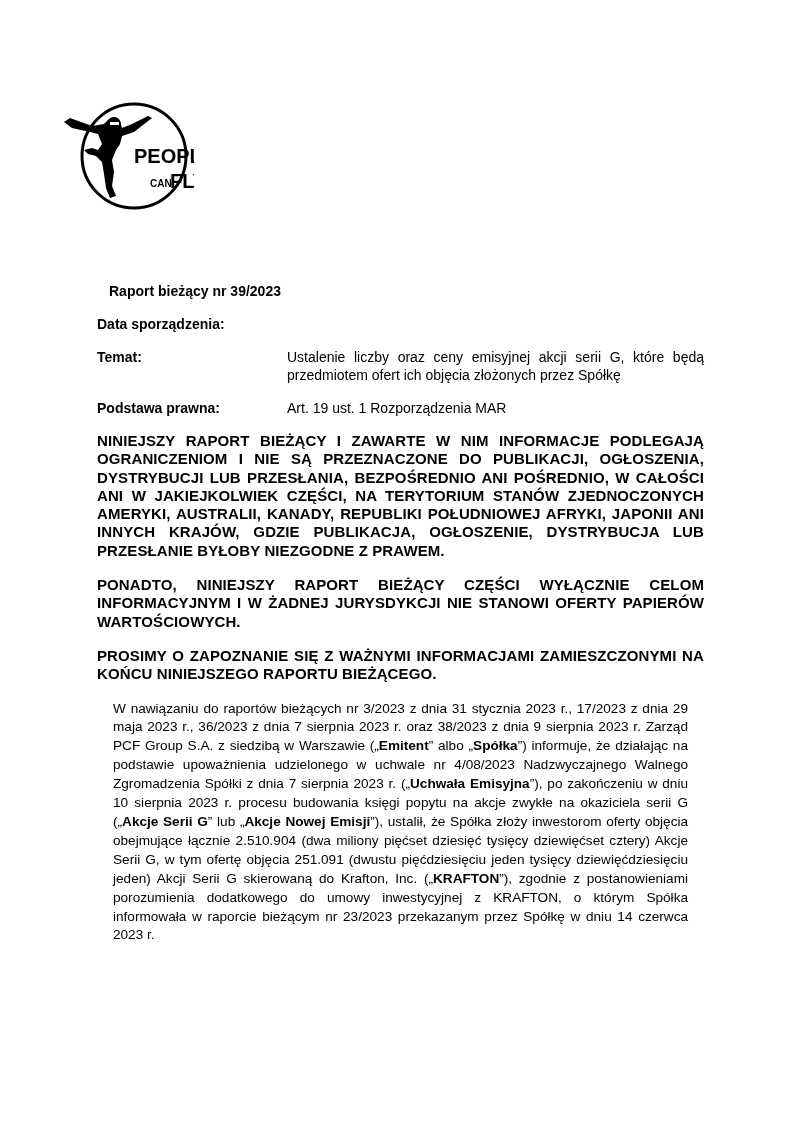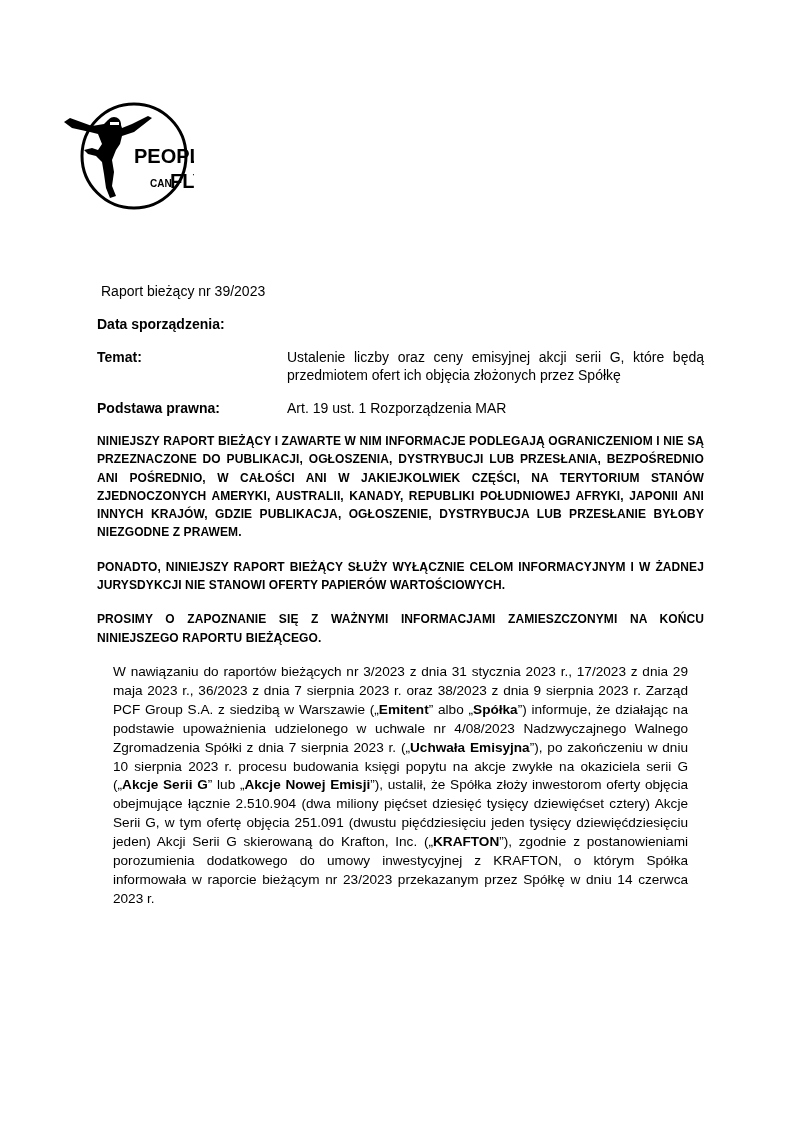--- a/index.html
+++ b/index.html
@@ -1,25 +1,25 @@
 <!DOCTYPE html>
 <html><head>
   <meta charset="utf-8">
   <style>
     html, body { margin: 0; padding: 0; background: #ffffff; }
     body { width: 800px; height: 1131px; position: relative; overflow: hidden;
       font-family: "Liberation Sans", "DejaVu Sans", sans-serif; color: #000; }
     .logo { position: absolute; left: 62px; top: 98px; width: 132px; height: 112px; }
     .content { position: absolute; left: 97px; top: 282px; width: 607px; font-size: 14px; line-height: 18px; }
-    .title { font-weight: normal; margin: 0 0 15px 4px; }
+    .title { font-weight: bold; margin: 0 0 15px 12px; }
     .meta-row { display: flex; margin-bottom: 15px; }
     .meta-label { width: 190px; flex: none; font-weight: bold; }
     .meta-value { flex: 1; text-align: justify; }
     .section-label { font-weight: bold; margin: 4px 0 16px 0; }
-    .caps { font-weight: bold; text-align: justify; text-align-last: left; margin: 0 0 16px 0; font-size: 12px; line-height: 18.3px; letter-spacing: 0.1px; }
+    .caps { font-weight: bold; text-align: justify; text-align-last: left; margin: 0 0 16px 0; font-size: 15px; line-height: 18.3px; letter-spacing: 0.1px; }
     .body-p { text-align: justify; margin: 16px; font-size: 13.6px; line-height: 18.9px; }
     b { font-weight: bold; }
   </style>
 </head>
 <body>
 
 <div class="logo">
   <svg width="132" height="112" viewBox="0 0 132 112">
     <circle cx="72" cy="58" r="52" fill="none" stroke="#000" stroke-width="3"></circle>
 
@@ -42,17 +42,17 @@
     <div class="meta-label">Temat:</div>
     <div class="meta-value">Ustalenie liczby oraz ceny emisyjnej akcji serii G, które będą przedmiotem ofert ich objęcia złożonych przez Spółkę</div>
   </div>
   <div class="meta-row">
     <div class="meta-label">Podstawa prawna:</div>
     <div class="meta-value">Art. 19 ust. 1 Rozporządzenia MAR</div>
   </div>
 
 
   <p class="caps">NINIEJSZY RAPORT BIEŻĄCY I ZAWARTE W NIM INFORMACJE PODLEGAJĄ OGRANICZENIOM I NIE SĄ PRZEZNACZONE DO PUBLIKACJI, OGŁOSZENIA, DYSTRYBUCJI LUB PRZESŁANIA, BEZPOŚREDNIO ANI POŚREDNIO, W CAŁOŚCI ANI W JAKIEJKOLWIEK CZĘŚCI, NA TERYTORIUM STANÓW ZJEDNOCZONYCH AMERYKI, AUSTRALII, KANADY, REPUBLIKI POŁUDNIOWEJ AFRYKI, JAPONII ANI INNYCH KRAJÓW, GDZIE PUBLIKACJA, OGŁOSZENIE, DYSTRYBUCJA LUB PRZESŁANIE BYŁOBY NIEZGODNE Z PRAWEM.</p>
-  <p class="caps">PONADTO, NINIEJSZY RAPORT BIEŻĄCY SŁUŻY WYŁĄCZNIE CELOM INFORMACYJNYM I W ŻADNEJ JURYSDYKCJI NIE STANOWI OFERTY PAPIERÓW WARTOŚCIOWYCH.</p>
+  <p class="caps">PONADTO, NINIEJSZY RAPORT BIEŻĄCY CZĘŚCI WYŁĄCZNIE CELOM INFORMACYJNYM I W ŻADNEJ JURYSDYKCJI NIE STANOWI OFERTY PAPIERÓW WARTOŚCIOWYCH.</p>
   <p class="caps">PROSIMY O ZAPOZNANIE SIĘ Z WAŻNYMI INFORMACJAMI ZAMIESZCZONYMI NA KOŃCU NINIEJSZEGO RAPORTU BIEŻĄCEGO.</p>
 
   <p class="body-p"><span>W nawiązaniu do raportów bieżących nr 3/2023 z dnia 31 stycznia 2023 r., 17/2023 z dnia 29 maja 2023 r., 36/2023 z dnia 7 sierpnia 2023 r. oraz 38/2023 z dnia 9 sierpnia 2023 r. Zarząd PCF Group S.A. z siedzibą w Warszawie („</span><b>Emitent</b><span>” albo „</span><b>Spółka</b><span>”) informuje, że działając na podstawie upoważnienia udzielonego w uchwale nr 4/08/2023 Nadzwyczajnego Walnego Zgromadzenia Spółki z dnia 7 sierpnia 2023 r. („</span><b>Uchwała Emisyjna</b><span>”), po zakończeniu w dniu 10 sierpnia 2023 r. procesu budowania księgi popytu na akcje zwykłe na okaziciela serii G („</span><b>Akcje Serii G</b><span>” lub „</span><b>Akcje Nowej Emisji</b><span>”), ustalił, że Spółka złoży inwestorom oferty objęcia obejmujące łącznie 2.510.904 (dwa miliony pięćset dziesięć tysięcy dziewięćset cztery) Akcje Serii G, w tym ofertę objęcia 251.091 (dwustu pięćdziesięciu jeden tysięcy dziewięćdziesięciu jeden) Akcji Serii G skierowaną do Krafton, Inc. („</span><b>KRAFTON</b><span>”), zgodnie z postanowieniami porozumienia dodatkowego do umowy inwestycyjnej z KRAFTON, o którym Spółka informowała w raporcie bieżącym nr 23/2023 przekazanym przez Spółkę w dniu 14 czerwca 2023 r.</span></p>
 </div>
 
 </body></html>

